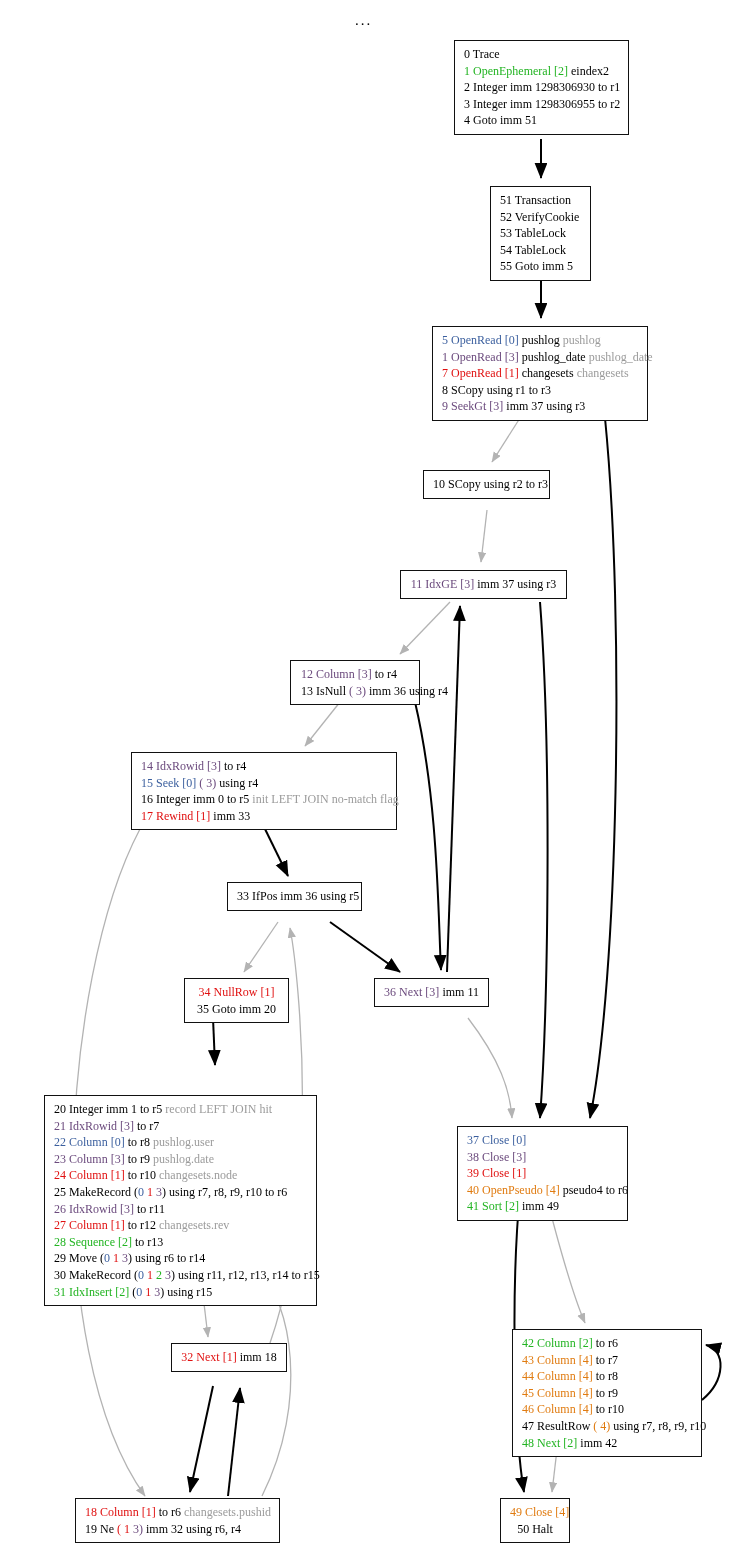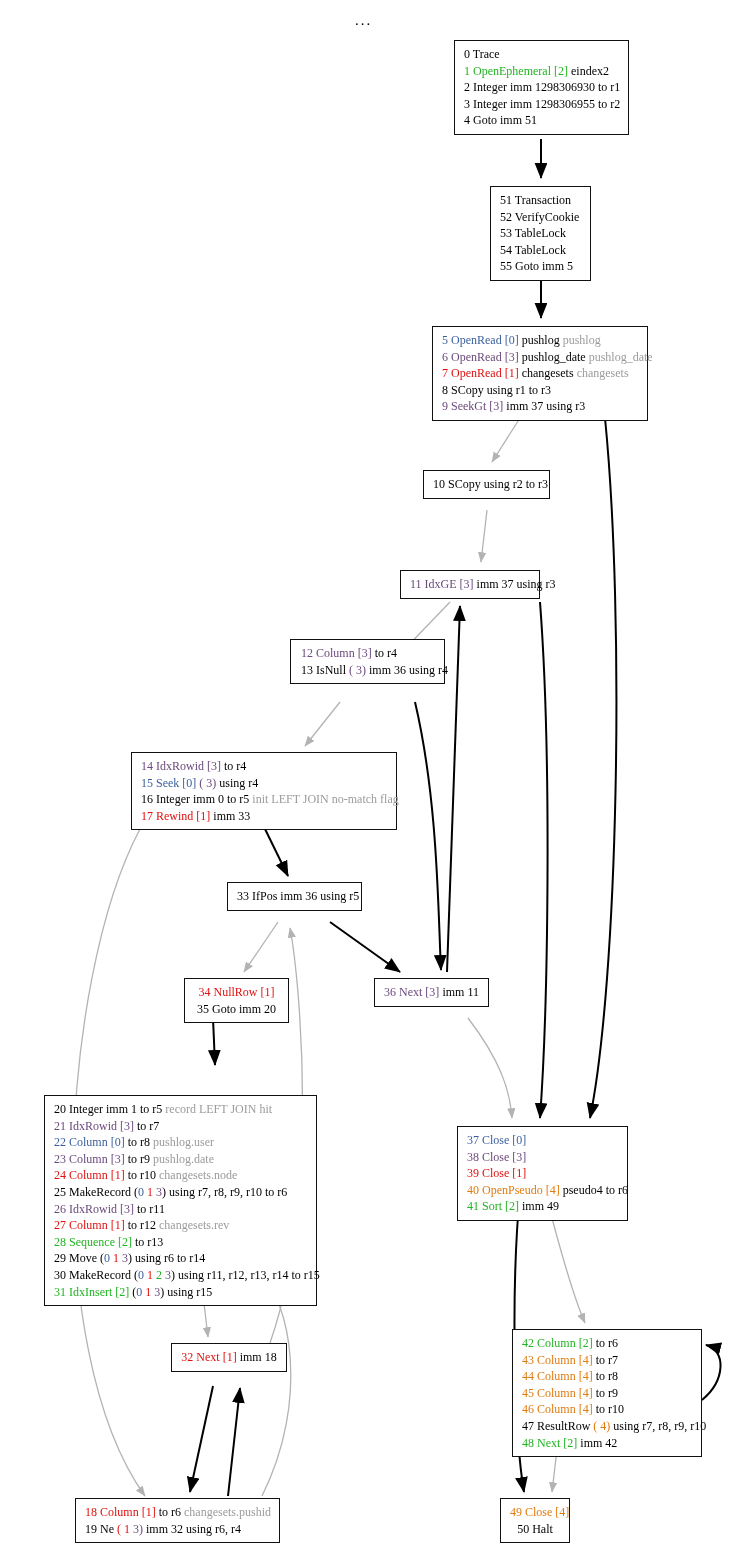--- a/index.html
+++ b/index.html
@@ -81,32 +81,32 @@
       </div>
       <div class="node" style="left: 490px; top: 186px; width: 101px;">
         <div class="ln"><span class="op-black">51 Transaction</span></div>
         <div class="ln"><span class="op-black">52 VerifyCookie</span></div>
         <div class="ln"><span class="op-black">53 TableLock</span></div>
         <div class="ln"><span class="op-black">54 TableLock</span></div>
         <div class="ln"><span class="op-black">55 Goto imm 5</span></div>
       </div>
       <div class="node" style="left: 432px; top: 326px; width: 216px;">
         <div class="ln"><span class="op-blue">5 OpenRead [0]</span><span class="op-black"> pushlog</span><span class="cmt"> pushlog</span></div>
-        <div class="ln"><span class="op-purple">6 OpenRead [3]</span><span class="op-black"> pushlog_date</span><span class="cmt"> pushlog_date</span></div>
+        <div class="ln"><span class="op-purple">1 OpenRead [3]</span><span class="op-black"> pushlog_date</span><span class="cmt"> pushlog_date</span></div>
         <div class="ln"><span class="op-red">7 OpenRead [1]</span><span class="op-black"> changesets</span><span class="cmt"> changesets</span></div>
         <div class="ln"><span class="op-black">8 SCopy using r1 to r3</span></div>
         <div class="ln"><span class="op-purple">9 SeekGt [3]</span><span class="op-black"> imm 37 using r3</span></div>
       </div>
       <div class="node center" style="left: 423px; top: 470px; width: 127px;">
         <div class="ln"><span class="op-black">10 SCopy using r2 to r3</span></div>
       </div>
-      <div class="node center" style="left: 400px; top: 570px; width: 140px;">
+      <div class="node center" style="left: 400px; top: 570px; width: 167px;">
         <div class="ln"><span class="op-purple">11 IdxGE [3]</span><span class="op-black"> imm 37 using r3</span></div>
       </div>
-      <div class="node" style="left: 290px; top: 639px; width: 155px; padding-left: 10px;">
+      <div class="node" style="left: 290px; top: 660px; width: 130px; padding-left: 10px;">
         <div class="ln"><span class="op-purple">12 Column [3]</span><span class="op-black"> to r4</span></div>
         <div class="ln"><span class="op-black">13 IsNull </span><span class="br-purple">( 3)</span><span class="op-black"> imm 36 using r4</span></div>
       </div>
       <div class="node" style="left: 131px; top: 752px; width: 266px;">
         <div class="ln"><span class="op-purple">14 IdxRowid [3]</span><span class="op-black"> to r4</span></div>
         <div class="ln"><span class="op-blue">15 Seek [0]</span><span class="br-purple"> ( 3)</span><span class="op-black"> using r4</span></div>
         <div class="ln"><span class="op-black">16 Integer imm 0 to r5</span><span class="cmt"> init LEFT JOIN no-match flag</span></div>
         <div class="ln"><span class="op-red">17 Rewind [1]</span><span class="op-black"> imm 33</span></div>
       </div>
       <div class="node center" style="left: 227px; top: 882px; width: 135px;">

